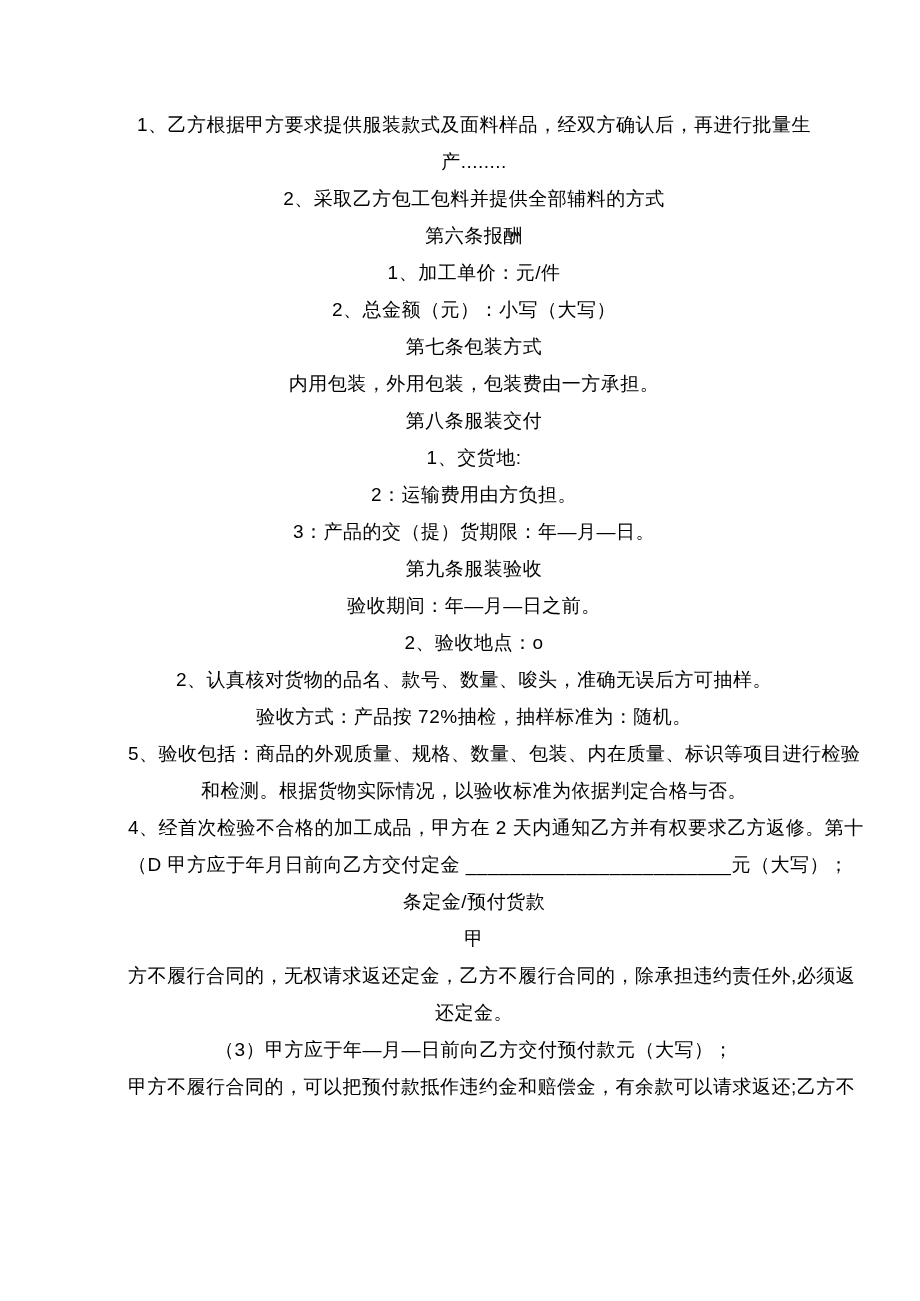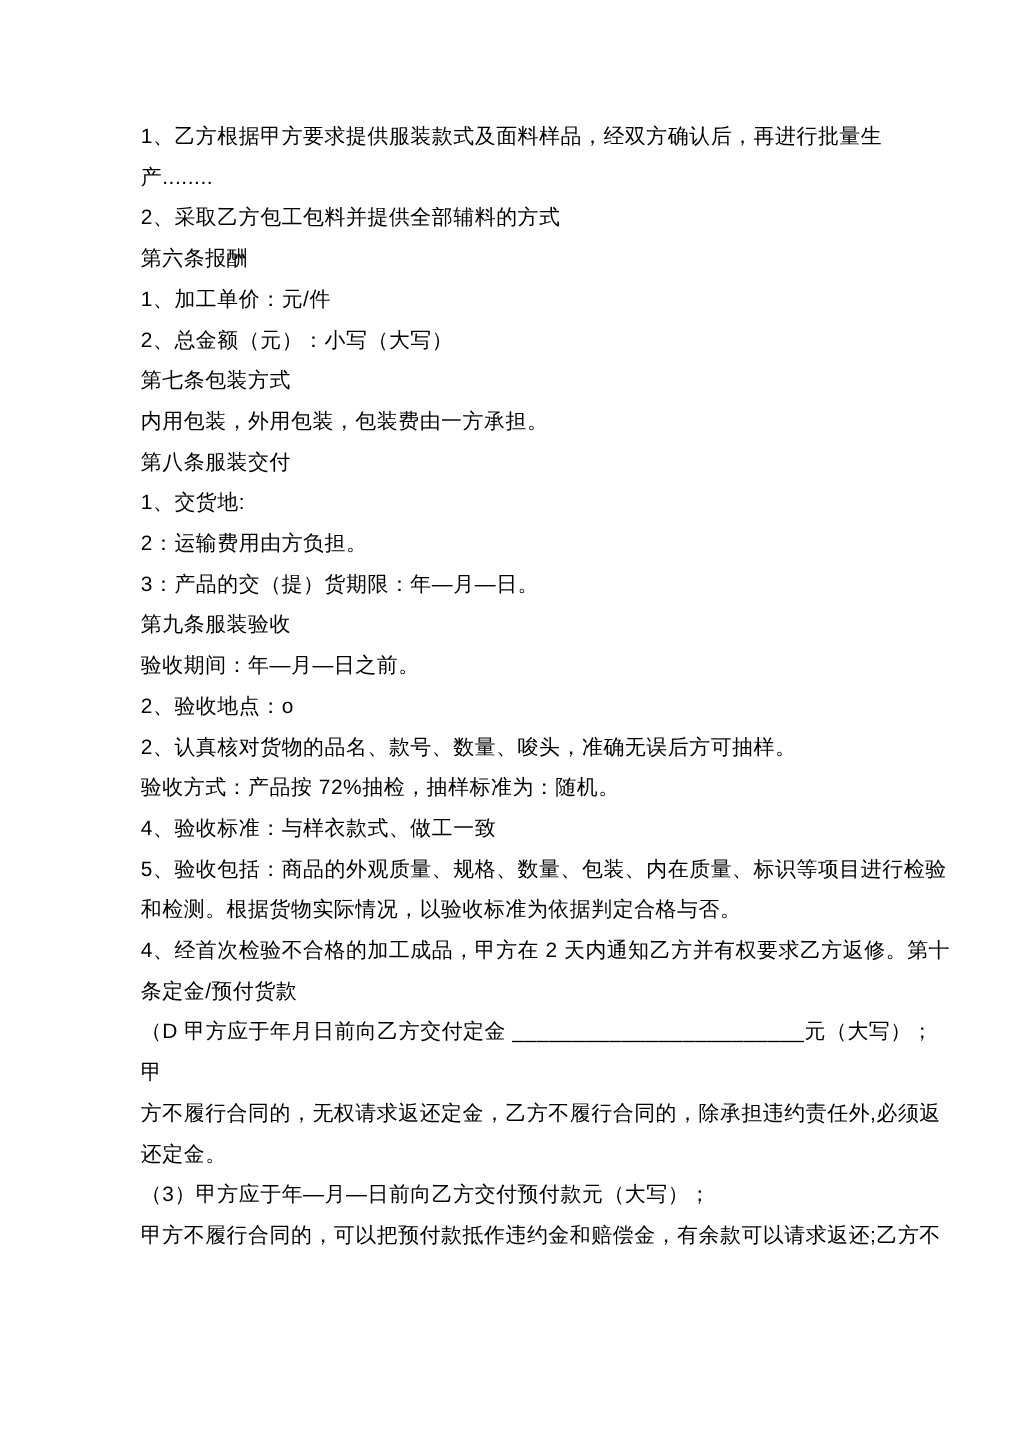--- a/index.html
+++ b/index.html
@@ -16,20 +16,21 @@
     font-family: "Liberation Sans", "DejaVu Sans", sans-serif;
   }
   .doc-content {
     position: absolute;
     top: 106px;
     left: 128px;
     right: 100px;
     color: #000000;
     font-size: 19px;
     font-weight: normal;
+    text-align: center;
   }
   .line {
     height: 37px;
     line-height: 37px;
     white-space: nowrap;
     letter-spacing: 0.5px;
     color: #000000;
   }
 </style>
 </head>
@@ -47,25 +48,24 @@
       <div class="line">内用包装，外用包装，包装费由一方承担。</div>
       <div class="line">第八条服装交付</div>
       <div class="line">1、交货地:</div>
       <div class="line">2：运输费用由方负担。</div>
       <div class="line">3：产品的交（提）货期限：年—月—日。</div>
       <div class="line">第九条服装验收</div>
       <div class="line">验收期间：年—月—日之前。</div>
       <div class="line">2、验收地点：o</div>
       <div class="line">2、认真核对货物的品名、款号、数量、唆头，准确无误后方可抽样。</div>
       <div class="line">验收方式：产品按 72%抽检，抽样标准为：随机。</div>
-      <div class="line">4、验收标准：与样衣款式、做工一致</div>
       <div class="line">5、验收包括：商品的外观质量、规格、数量、包装、内在质量、标识等项目进行检验</div>
       <div class="line">和检测。根据货物实际情况，以验收标准为依据判定合格与否。</div>
       <div class="line">4、经首次检验不合格的加工成品，甲方在 2 天内通知乙方并有权要求乙方返修。第十</div>
+      <div class="line">（D 甲方应于年月日前向乙方交付定金 ________________________元（大写）；</div>
       <div class="line">条定金/预付货款</div>
-      <div class="line">（D 甲方应于年月日前向乙方交付定金 ________________________元（大写）；</div>
       <div class="line">甲</div>
       <div class="line">方不履行合同的，无权请求返还定金，乙方不履行合同的，除承担违约责任外,必须返</div>
       <div class="line">还定金。</div>
       <div class="line">（3）甲方应于年—月—日前向乙方交付预付款元（大写）；</div>
       <div class="line">甲方不履行合同的，可以把预付款抵作违约金和赔偿金，有余款可以请求返还;乙方不</div>
     </div>
 </div>
 
 </body></html>

